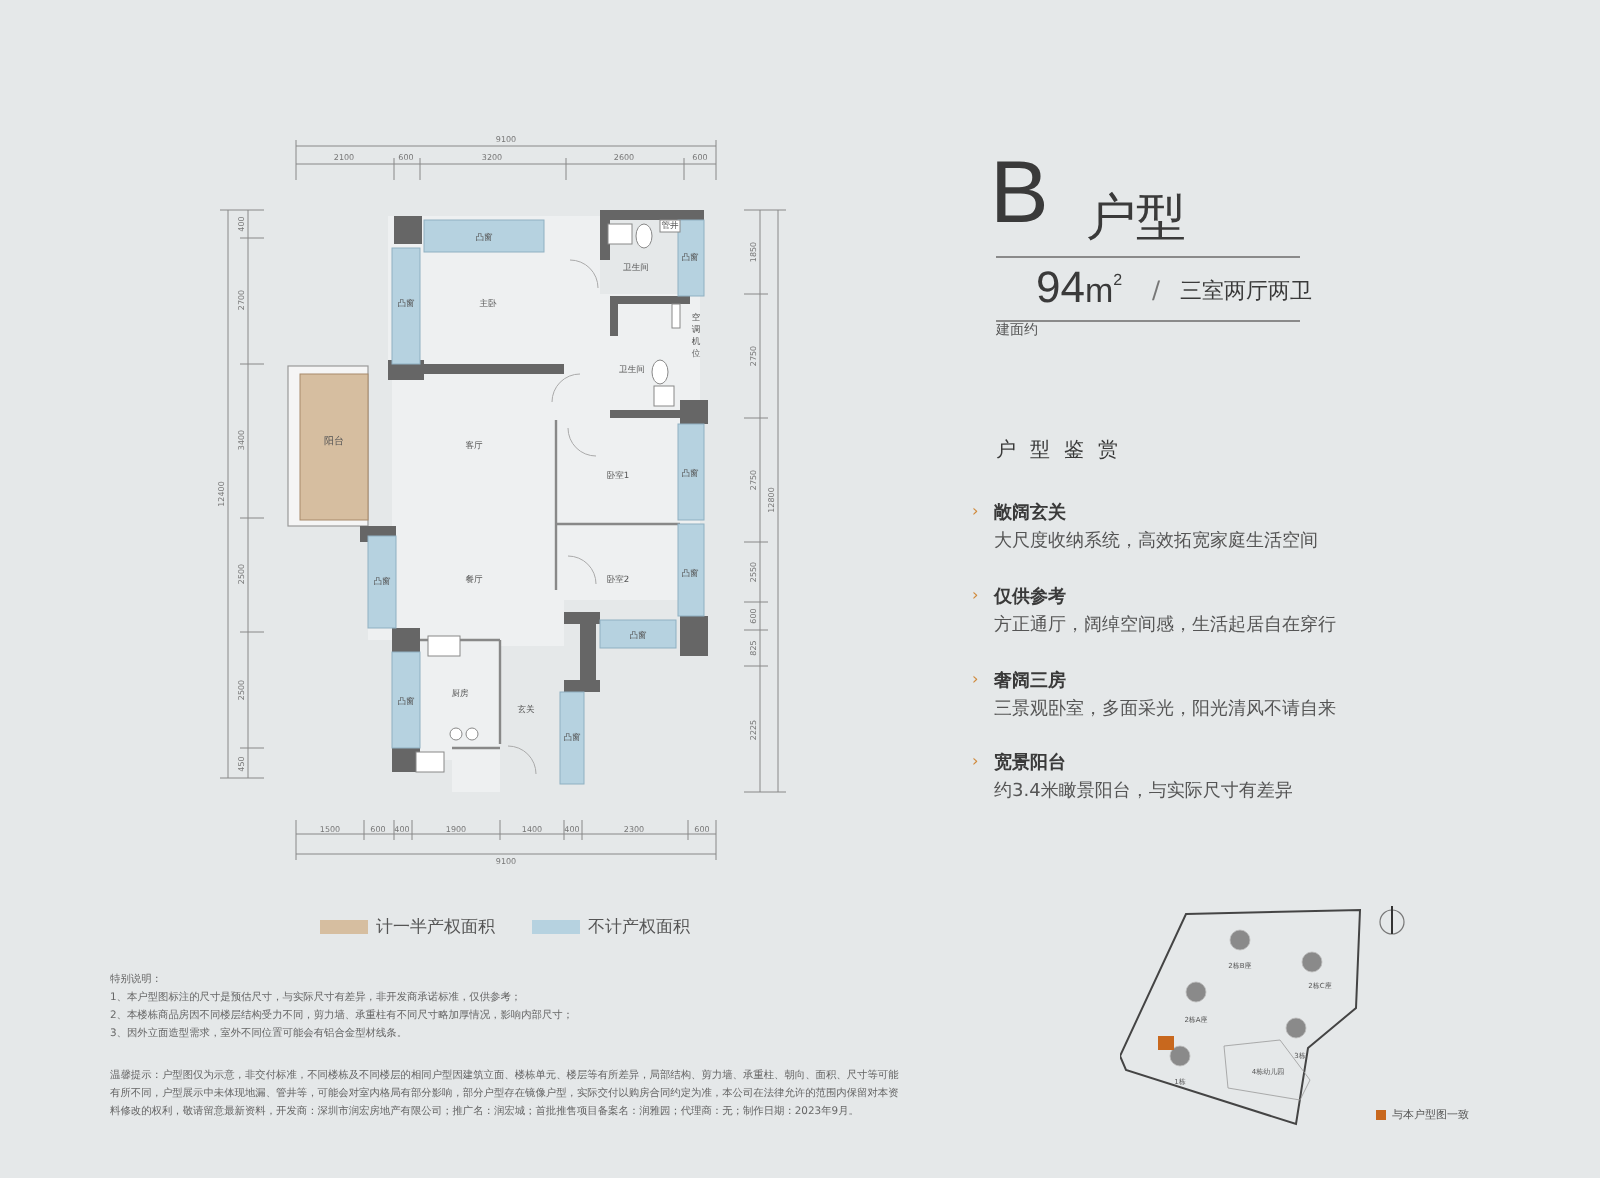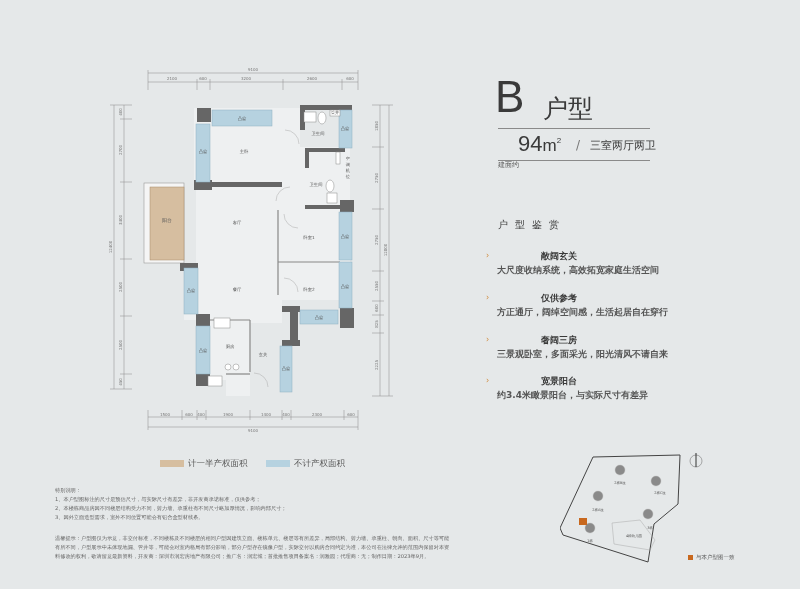--- a/index.html
+++ b/index.html
@@ -20,22 +20,22 @@
   .rule { position:absolute; left:498px; width:152px; height:1px; background:#8a8a8a; }
   .area-label { position:absolute; left:498px; top:160px; font-size:7px; color:#555; }
   .area-num { position:absolute; left:518px; top:131px; font-size:22px; color:#3a3a3a; font-family:Liberation Sans, sans-serif; }
   .area-unit { font-size:17px; }
   .area-sup { font-size:8px; vertical-align: super; }
   .area-sep { position:absolute; left:576px; top:138px; font-size:12px; color:#777; }
   .area-rooms { position:absolute; left:590px; top:138px; font-size:11px; color:#3a3a3a; }
   .sec-title { position:absolute; left:498px; top:218px; font-size:10px; letter-spacing:7px; color:#3a3a3a; font-weight:normal; }
   .feat { position:absolute; left:486px; }
   .feat .arrow { position:absolute; left:0; top:1px; font-size:8px; color:#d08a3c; }
-  .feat .name { position:absolute; left:11px; top:0; font-size:9px; font-weight:bold; color:#3a3a3a; white-space:nowrap;margin-left:44px; }
-  .feat .desc { position:absolute; left:11px; top:14px; font-size:9px; color:#555; white-space:nowrap;font-weight:bold; }
+  .feat .name { position:absolute; left:11px; top:0; font-size:9px; font-weight:bold; color:#3a3a3a; white-space:nowrap; }
+  .feat .desc { position:absolute; left:11px; top:14px; font-size:9px; color:#555; white-space:nowrap; }
   
   .legend-swatch { position:absolute; width:24px; height:7px; }
   .legend-label { position:absolute; font-size:8.5px; color:#555; }
   
   .notes { position:absolute; left:55px; font-size:5.2px; color:#666; line-height:8px; white-space:nowrap; }
   
   .site-legend { position:absolute; left:688px; top:554px; font-size:5.5px; color:#555; }
   .site-legend .sq { display:inline-block; width:5px; height:5px; background:#c8681e; margin-right:3px; vertical-align:middle; }
 </style>
 </head>

